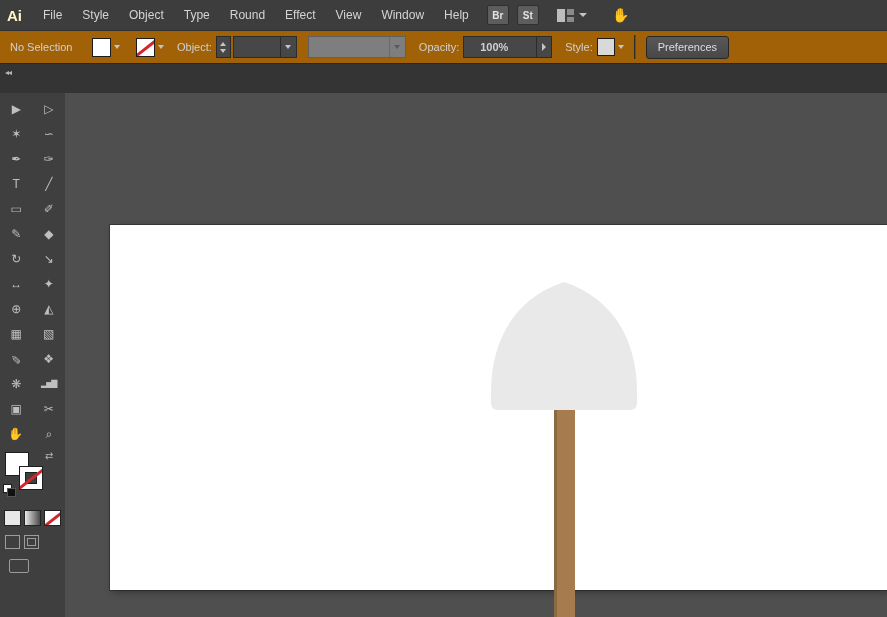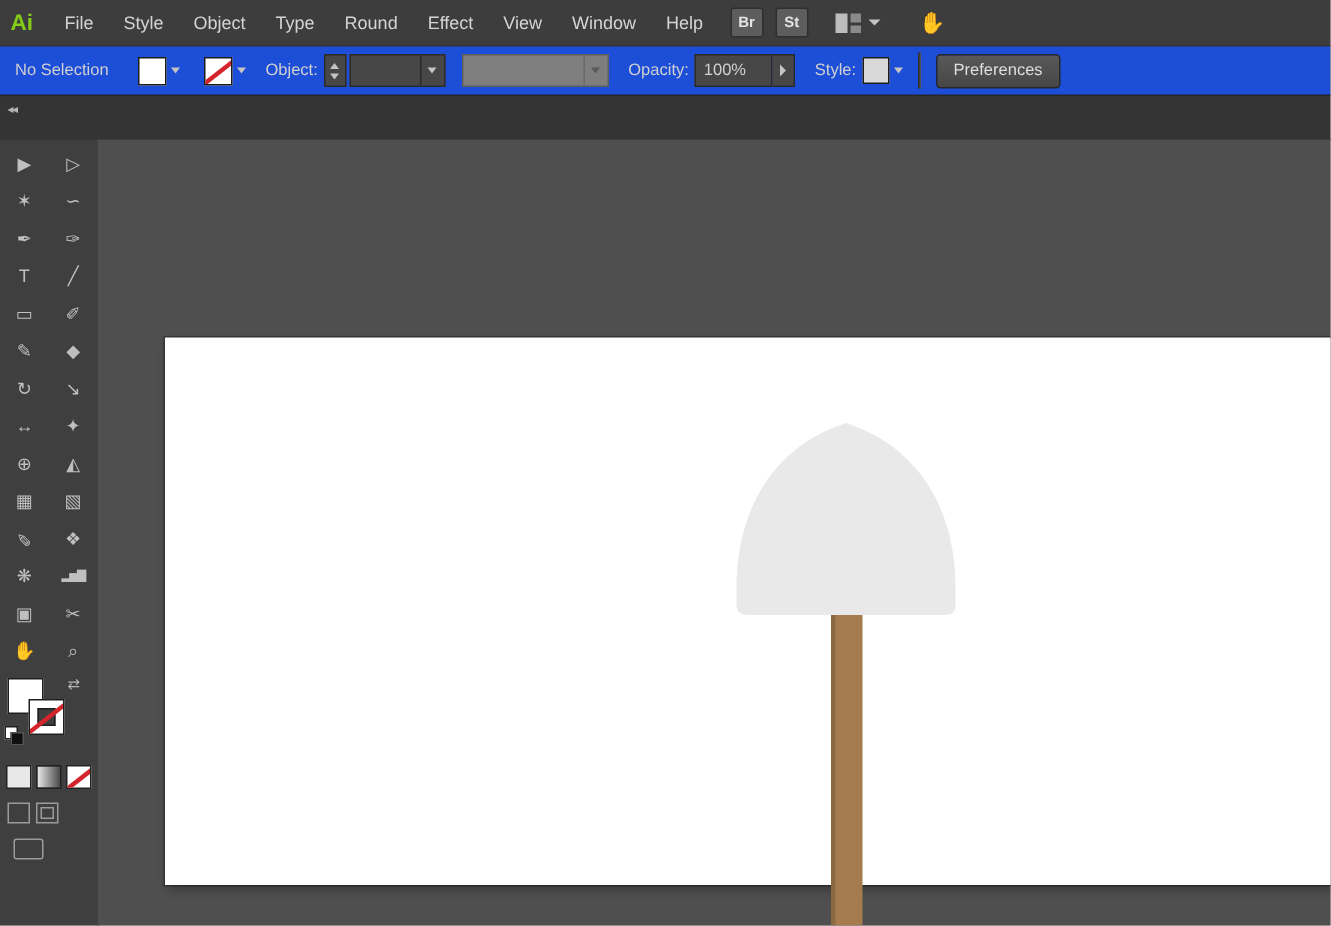--- a/index.html
+++ b/index.html
@@ -4,53 +4,53 @@
 <style>
   html,body{margin:0;padding:0;}
   body{
     width:887px;height:617px;position:relative;overflow:hidden;
     background:#4f4f4f;font-family:"Liberation Sans",sans-serif;
     -webkit-font-smoothing:antialiased;
   }
   
   .menubar{position:absolute;top:0;left:0;right:0;height:30px;background:#3d3d3d;
     border-bottom:1px solid #303030;display:flex;align-items:center;}
-  .logo{color:#84cc16;font-weight:bold;font-size:15px;padding:0 11px 0 7px;}
+  .logo{color:#fef9c3;font-weight:bold;font-size:15px;padding:0 11px 0 7px;}
   .menu-item{color:#d4d4d4;font-size:12px;padding:0 10px;height:100%;display:flex;align-items:center;cursor:default;}
   .sq-btn{width:20px;height:18px;background:#5d5d5d;border:1px solid #2f2f2f;border-radius:2px;
     color:#e3e3e3;font-size:10px;font-weight:bold;display:flex;align-items:center;justify-content:center;margin-left:8px;text-align:right;}
   .sq-btn:first-of-type{margin-left:18px;}
   .ws-icon{margin-left:18px;width:17px;height:13px;position:relative;}
   .ws-icon .a{position:absolute;left:0;top:0;width:8px;height:13px;background:#bdbdbd;}
   .ws-icon .b{position:absolute;right:0;top:0;width:7px;height:6px;background:#8a8a8a;}
   .ws-icon .c{position:absolute;right:0;bottom:0;width:7px;height:5px;background:#8a8a8a;}
   .touch-glyph{color:#9f9f9f;font-size:14px;margin-left:26px;}
   .chev{width:0;height:0;border-left:4px solid transparent;border-right:4px solid transparent;border-top:4px solid #c4c4c4;}
   .chev.sm{border-left-width:3px;border-right-width:3px;border-top-width:4px;}
   .menubar .chev{margin-left:5px;}
   
-  .controlbar{position:absolute;top:31px;left:0;right:0;height:32px;background:#1d4ed8;
+  .controlbar{position:absolute;top:31px;left:0;right:0;height:32px;background:#a16207;
     border-bottom:1px solid #262626;display:flex;align-items:center;font-size:11px;color:#d0d0d0;white-space:nowrap;}
   .no-sel{padding:0 10px;width:72px;}
   .swatch{width:17px;height:17px;background:#fff;border:1px solid #1c1c1c;position:relative;overflow:hidden;flex:none;}
   .redline{position:absolute;left:-30%;top:50%;width:160%;height:2.5px;background:#d2262c;transform:rotate(-38deg);}
   .gap2{margin-left:3px;}
   .lbl{margin:0 4px 0 13px;}
   .stepper{width:13px;height:20px;background:#474747;border:1px solid #2b2b2b;display:flex;flex-direction:column;align-items:center;justify-content:center;gap:3px;margin-right:2px;}
   .tri-up{width:0;height:0;border-left:3.5px solid transparent;border-right:3.5px solid transparent;border-bottom:4px solid #c4c4c4;}
   .tri-dn{width:0;height:0;border-left:3.5px solid transparent;border-right:3.5px solid transparent;border-top:4px solid #c4c4c4;}
   .combo{height:20px;background:#474747;border:1px solid #2b2b2b;display:flex;align-items:center;}
   .combo .val{padding:0 6px;min-width:34px;}
   .combo .dd{width:15px;height:100%;border-left:1px solid #2b2b2b;display:flex;align-items:center;justify-content:center;}
   .combo.disabled{background:#7e7e7e;border-color:#5f5f5f;width:96px;margin-left:11px;}
   .combo.disabled .dd{border-left-color:#6a6a6a;}
   .combo.disabled .chev{border-top-color:#5a5a5a;}
   .brush-combo{margin-left:13px;}
   .brush-dot{width:4px;height:4px;border-radius:50%;background:#e0e0e0;margin:0 5px 0 8px;}
-  .opacity-field{height:20px;background:#474747;border:1px solid #2b2b2b;display:flex;align-items:center;padding:0 5px;width:40px;}
+  .opacity-field{height:20px;background:#474747;border:1px solid #2b2b2b;display:flex;align-items:center;padding:0 16px;width:40px;font-weight:bold;}
   .chev-r-btn{width:14px;height:20px;display:flex;align-items:center;justify-content:center;border:1px solid #2b2b2b;border-left:none;background:#474747;}
   .chev-r{width:0;height:0;border-top:4px solid transparent;border-bottom:4px solid transparent;border-left:4px solid #c4c4c4;}
   .style-swatch{width:16px;height:16px;background:#d9d9d9;border:1px solid #1c1c1c;margin-right:3px;}
   .vsep{width:1px;height:24px;background:#2c2c2c;border-right:1px solid #525252;margin:0 10px;}
   .btn{height:21px;padding:0 11px;background:linear-gradient(#585858,#474747);border:1px solid #272727;border-radius:3px;
     color:#dedede;font-size:11px;display:flex;align-items:center;flex:none;}
   .btn + .btn{margin-left:7px;}
   
   .tabbar{position:absolute;top:64px;left:0;right:0;height:29px;background:#343434;border-bottom:1px solid #272727;}
   .collapse{position:absolute;left:5px;top:4px;color:#b5b5b5;font-size:8px;letter-spacing:-1px;}

